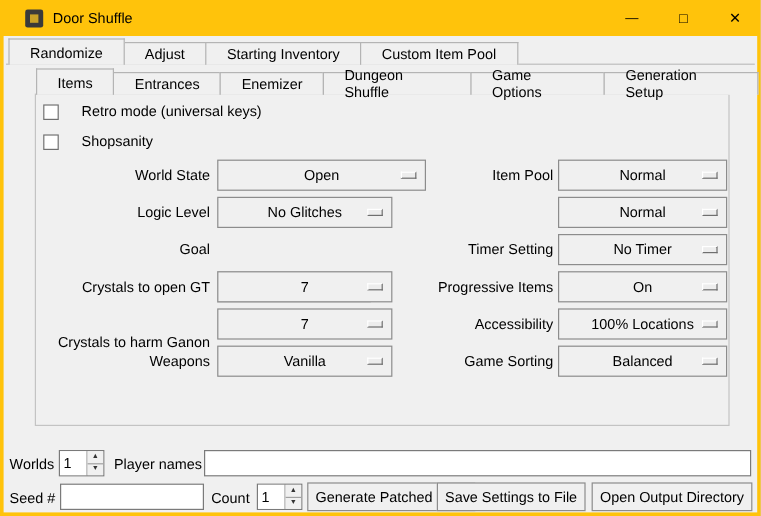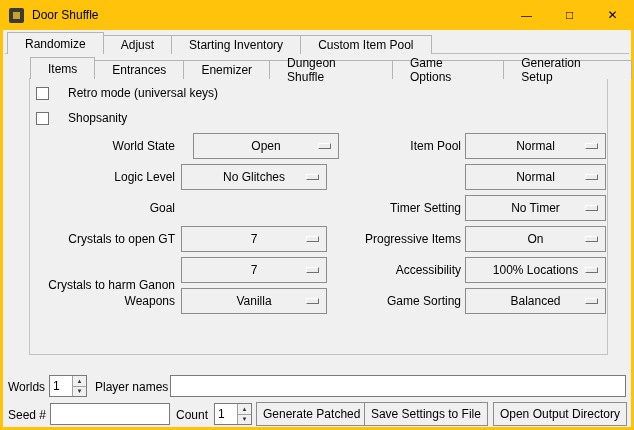--- a/index.html
+++ b/index.html
@@ -1,20 +1,20 @@
 <!DOCTYPE html>
 <html><head>
 <meta charset="utf-8">
 <style>
   * { box-sizing: border-box; margin: 0; padding: 0; }
   body { font-family: "Liberation Sans", sans-serif; font-size: 12px; color: #000; background: #c8c8c8; }
   .window { position: relative; width: 634px; height: 430px; background: #FFC30B; overflow: hidden; }
 
   
-  .titlebar { position: absolute; left: 0; top: 0; width: 100%; height: 30px; display: flex; align-items: center; }
+  .titlebar { position: absolute; left: 0; top: 0; width: 100%; height: 30px; display: flex; align-items: center; padding-left: 12px; }
   .app-icon { width: 15px; height: 15px; margin-left: 9px; background: #3a3a3a; border-radius: 2px; position: relative; flex: 0 0 auto; }
   .app-icon::after { content: ""; position: absolute; left: 4px; top: 4px; width: 7px; height: 7px; background: #c9a227; }
   .title-text { margin-left: 8px; font-size: 12px; }
   .win-controls { margin-left: auto; display: flex; height: 30px; }
   .win-btn { width: 43px; display: flex; align-items: center; justify-content: center; font-size: 12px; cursor: default; }
   .win-btn.min { font-size: 11px; }
 
   
   .client { position: absolute; left: 3px; top: 30px; width: 628px; height: 397px; background: #F0F0F0; }
 
@@ -106,21 +106,21 @@
     <div class="checkbox" style="left:33px; top:55px;">
       <span class="cb-box"></span>
       <span>Retro mode (universal keys)</span>
     </div>
     <div class="checkbox" style="left:33px; top:80px;">
       <span class="cb-box"></span>
       <span>Shopsanity</span>
     </div>
 
     <div class="field-label" style="left:0; top:109px; width:172px;">World State</div>
-    <div class="option-btn" style="left:178px; top:103px; width:146px;margin-left:12px;">
+    <div class="option-btn" style="left:178px; top:103px; width:174px;">
       <span>Open</span>
       <span class="menu-indicator"></span>
     </div>
 
     <div class="field-label" style="left:0; top:140px; width:172px;">Logic Level</div>
     <div class="option-btn" style="left:178px; top:134px; width:146px;">
       <span>No Glitches</span>
       <span class="menu-indicator"></span>
     </div>
 

